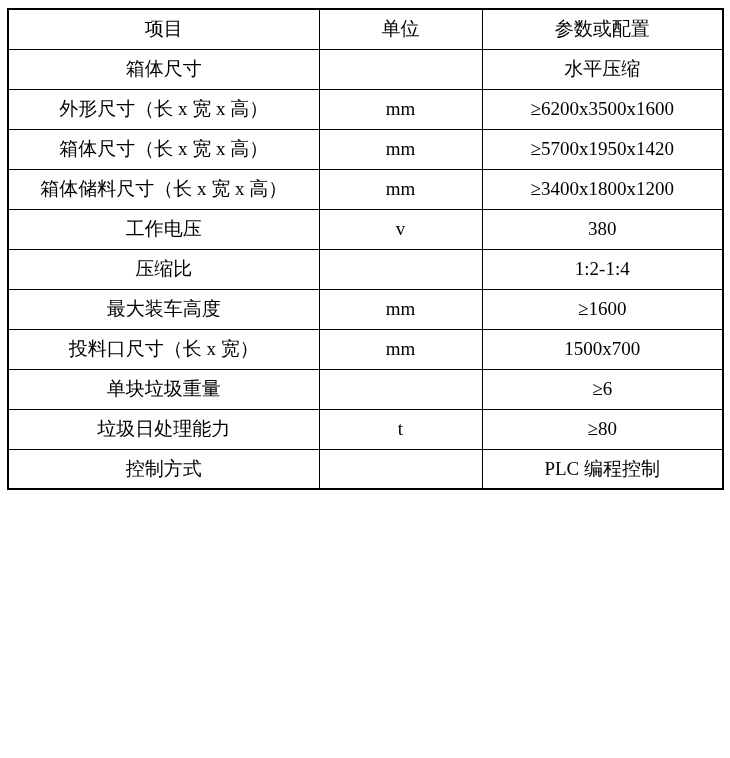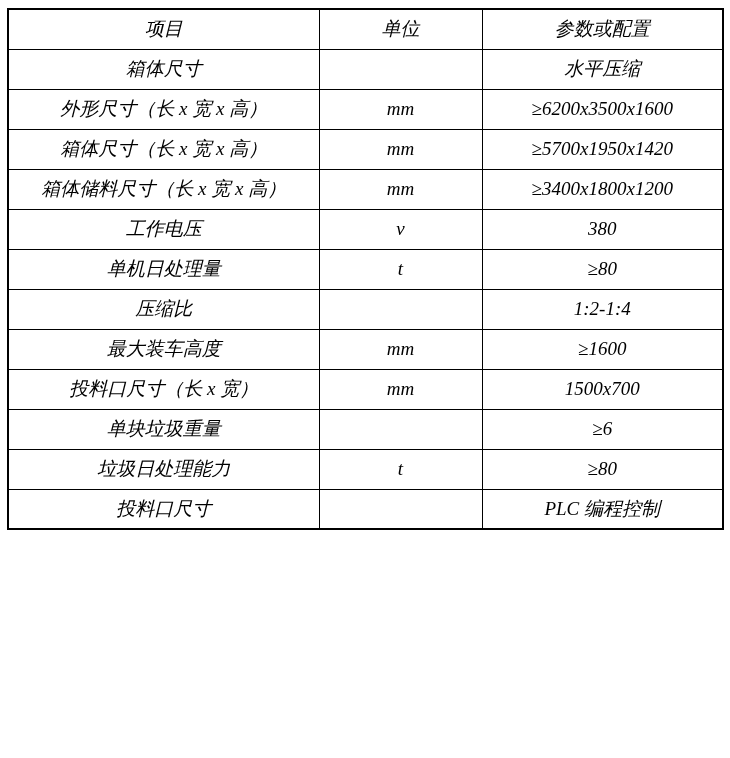--- a/index.html
+++ b/index.html
@@ -10,21 +10,20 @@
     width: 730px;
     height: 758px;
     font-family: "Liberation Serif", "DejaVu Serif", serif;
     color: #000000;
   }
   .doc-page {
     width: 730px;
     height: 557px;
     background: #ffffff;
     padding: 8px 8px 12px 7px;
-    font-style: italic;
   }
   table.spec-table {
     border-collapse: collapse;
     table-layout: fixed;
     width: 715px;
     border: 2px solid #000000;
   }
   table.spec-table th,
   table.spec-table td {
     border: 1px solid #000000;
@@ -88,25 +87,20 @@
           <td>箱体储料尺寸（长 x 宽 x 高）</td>
           <td>mm</td>
           <td>≥3400x1800x1200</td>
         </tr>
         <tr>
           <td>工作电压</td>
           <td>v</td>
           <td>380</td>
         </tr>
         <tr>
-          <td>单机日处理量</td>
-          <td>t</td>
-          <td>≥80</td>
-        </tr>
-        <tr>
           <td>压缩比</td>
           <td></td>
           <td>1:2-1:4</td>
         </tr>
         <tr>
           <td>最大装车高度</td>
           <td>mm</td>
           <td>≥1600</td>
         </tr>
         <tr>
@@ -118,19 +112,19 @@
           <td>单块垃圾重量</td>
           <td></td>
           <td>≥6</td>
         </tr>
         <tr>
           <td>垃圾日处理能力</td>
           <td>t</td>
           <td>≥80</td>
         </tr>
         <tr>
-          <td>投料口尺寸</td>
+          <td>控制方式</td>
           <td></td>
           <td>PLC 编程控制</td>
         </tr>
       </tbody>
   </table>
 </div>
 
 </body></html>

